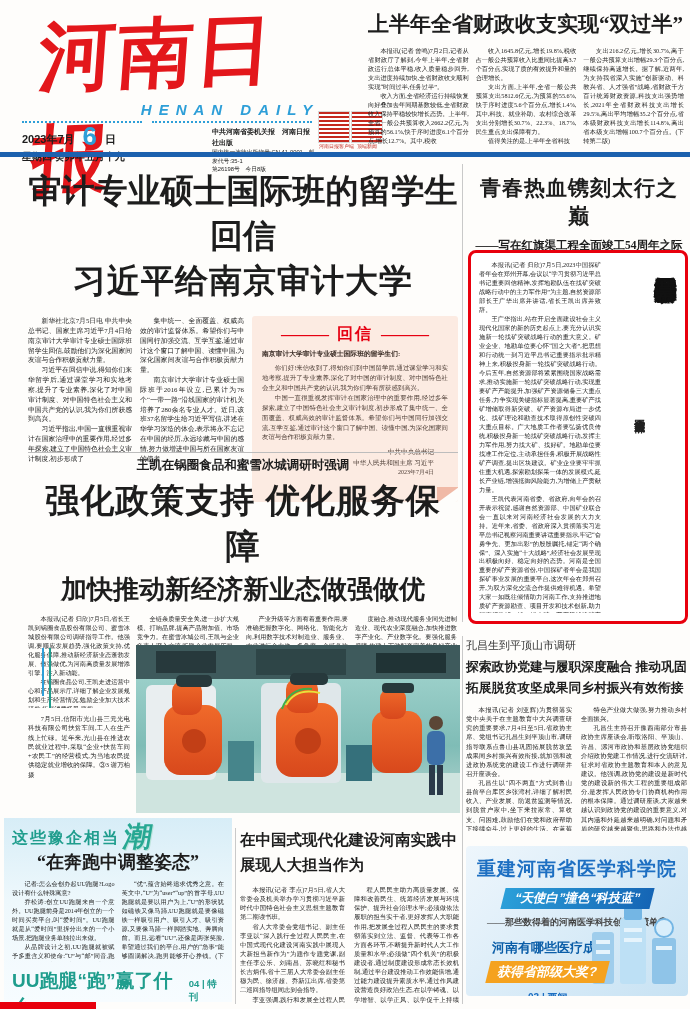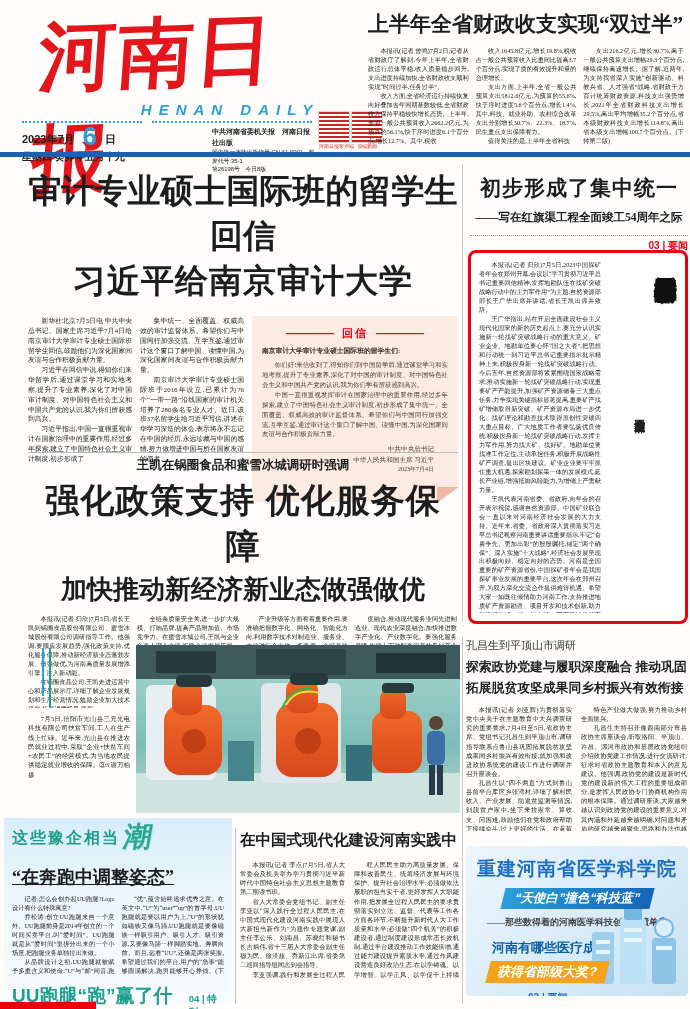--- a/index.html
+++ b/index.html
@@ -26,21 +26,21 @@
         repeating-linear-gradient(90deg,#c5291f 0 2px,rgba(255,255,255,.55) 2px 4px); 
         outline:1px solid #d8d8d8;}
   .qr-label { font-size:5px; color:#c5291f; text-align:center; margin-top:1px; font-family:"Liberation Sans",sans-serif;}
   .blue-bar { background:#1c61ae; }
   .badge-red { color:#e60012; font-family:"Liberation Sans",sans-serif; font-weight:bold; font-size:10px; }
   .redbox { border:3px solid #e8000d; border-radius:8px; display:flex; gap:6px; padding:8px 6px 8px 8px; background:#fff;}
   .v-head { writing-mode:vertical-rl; font-size:23px; font-weight:900; font-family:"Liberation Serif",serif;
             line-height:1.25; color:#111; }
   .v-sub  { writing-mode:vertical-rl; font-size:10.5px; font-weight:bold; color:#222; margin-top:150px; line-height:1.3;}
   .letterbox { background:#fcebe2; border-radius:3px; padding:8px 10px; position:relative; overflow:hidden;}
-  .letter-title { color:#e60012; font-size:11px; font-weight:900; text-align:center; letter-spacing:2px;}
+  .letter-title { color:#e60012; font-size:16px; font-weight:900; text-align:center; letter-spacing:2px;}
   .letter-dash { color:#e60012; font-weight:bold; }
   .letter-body { font-size:6.4px; line-height:1.55; color:#4a3b33; text-align:justify; margin-top:4px;}
   .letter-body p { text-indent:2em; margin:0; }
   .letter-sig { font-size:6.6px; color:#4a3b33; text-align:right; margin-top:5px; line-height:1.6; padding-right:14px;}
   .fold { position:absolute; right:-1px; bottom:-1px; width:0; height:0;
           border-left:22px solid #f0b9a6; border-bottom:16px solid #fefdfb; transform:rotate(0deg);}
   .teal { color:#1f9d8d; }
   .uu-box { background:linear-gradient(180deg,#d7edf7 0%,#eef8fc 45%,#f7fcff 100%); }
   .promo-box { background:linear-gradient(135deg,#eef6fc 0%,#d6eaf7 60%,#c7e2f3 100%); border-radius:4px; overflow:hidden;}
   .banner-blue { background:linear-gradient(90deg,#2b9fd9,#1565b5); color:#fff; transform:skewX(-14deg);
@@ -219,21 +219,21 @@
         <rect x="291" y="86" width="18" height="34" rx="6" fill="#3c6fa8"></rect>
         <rect x="293" y="120" width="6" height="30" fill="#2b3a4a"></rect>
         <rect x="301" y="120" width="6" height="30" fill="#2b3a4a"></rect>
       </g>
       <rect x="210" y="100" width="26" height="36" fill="#35707b"></rect>
       <rect x="92" y="96" width="26" height="40" fill="#46858b"></rect>
     </svg>
   </div>
 
   <div class="abs" style="left:470px; top:174px; width:218px;">
-    <div class="serifB" style="font-size:21px; text-align:center; letter-spacing:1px;">初步形成了集中统一</div>
+    <div class="serifB" style="font-size:21px; text-align:center; letter-spacing:1px;">青春热血镌刻太行之巅</div>
     <div class="serifB" style="font-size:11.5px; text-align:center; margin-top:8px;">——写在红旗渠工程全面竣工54周年之际</div>
     <div class="dotted" style="margin-top:10px; border-top-width:1px; border-color:#999;"></div>
     <div class="badge-red" style="text-align:right; margin-top:3px;">03 | 要闻</div>
   </div>
 
   <div class="abs redbox" style="left:468px; top:250px; width:220px; height:374px;">
     <div class="col" style="width:122px; height:352px; font-size:6.2px;">
         <p>本报讯(记者 归欣)7月5日,2023中国探矿者年会在郑州开幕,会议以“学习贯彻习近平总书记重要回信精神,发挥地勘队伍在找矿突破战略行动中的主力军作用”为主题,自然资源部部长王广华出席并讲话,省长王凯出席并致辞。</p>
         <p>王广华指出,站在开启全面建设社会主义现代化国家的新的历史起点上,要充分认识实施新一轮找矿突破战略行动的重大意义。矿业企业、地勘单位要心怀“国之大者”,把思想和行动统一到习近平总书记重要指示批示精神上来,积极投身新一轮找矿突破战略行动。今后五年,自然资源部将紧紧围绕国家战略需求,推动实施新一轮找矿突破战略行动,实现重要矿产产能提升,加强矿产资源储备三大重点任务,力争实现关键指标显著提高,重要矿产找矿增储取得新突破、矿产资源布局进一步优化、找矿理论和勘查技术取得原创性突破四大重点目标。广大地质工作者要弘扬优良传统,积极投身新一轮找矿突破战略行动,发挥主力军作用,努力找大矿、找好矿。地勘单位要找准工作定位,主动承担任务,积极开展战略性矿产调查,提出区块建议。矿业企业要牢牢抓住重大机遇,探索勘划探采一体的发展模式,延长产业链,增强抵御风险能力,为增储上产贡献力量。</p>
         <p>王凯代表河南省委、省政府,向年会的召开表示祝贺,感谢自然资源部、中国矿业联合会一直以来对河南经济社会发展的大力支持。近年来,省委、省政府深入贯彻落实习近平总书记视察河南重要讲话重要指示,牢记“奋勇争先、更加出彩”的殷殷嘱托,锚定“两个确保”、深入实施“十大战略”,经济社会发展呈现出积极向好、稳定向好的态势。河南是全国重要的矿产资源省份,中国探矿者年会是我国探矿事业发展的重要平台,这次年会在郑州召开,为双方深化交流合作提供难得机遇。希望大家一如既往倾情助力河南工作,支持推进地质矿产资源勘查、项目开发和技术创新,助力河南打造钼、钨、铝土矿、萤石等战略矿产产能和矿产地储备基地,推进矿产资源集约化、规模化、绿色化开采,加强联合科技攻关和地质人才引育,推动地质矿产事业高质量发展,为保障国家能源资源安全提供有力支撑。</p>
@@ -258,41 +258,42 @@
           <p>孔昌生主持召开豫西南部分市县政协主席座谈会,听取洛阳、平顶山、许昌、漯河市政协和基层政协党组织介绍政协党建工作情况,进行交流研讨,征求对省政协主题教育和本人的意见建议。他强调,政协党的建设是新时代党的建设新的伟大工程的重要组成部分,是发挥人民政协专门协商机构作用的根本保障。通过调研座谈,大家越来越认识到政协党的建设的重要意义,对其内涵和外延越来越明确,对问题和矛盾的研究越来越聚焦,思路和办法也越来越多。要以开展主题教育为契机,加强和改进政协系统党建工作,推动党建与履职深度融合,引领推动政协工作再上新台阶。</p>
         </div>
     </div>
   </div>
 
   <div class="abs uu-box" style="left:4px; top:818px; width:228px; height:184px; padding:6px 8px;">
     <div style="display:flex; align-items:flex-end; gap:4px;">
       <span class="sansB teal" style="font-size:16px; letter-spacing:2px;">这些豫企相当</span>
       <span class="sansB" style="font-size:28px; line-height:0.9; color:#27a893; transform:skewX(-10deg); text-shadow:1px 1px 0 #b9e3da;">潮</span>
     </div>
-    <div class="serifB" style="font-size:18px; margin-top:16px;text-decoration:underline;">“在奔跑中调整姿态”</div>
+    <div class="serifB" style="font-size:18px; text-align:center; margin-top:1px;">“在奔跑中调整姿态”</div>
     <div style="display:flex; gap:7px; margin-top:6px;">
       <div class="col" style="width:103px; height:82px; font-size:6.2px;">
           <p>记者:怎么会创办起UU跑腿?Logo设计有什么特殊寓意?</p>
           <p>乔松涛:创立UU跑腿来自一个意外。UU跑腿前身是2014年创立的一个时间买卖平台,叫“爱时间”。UU跑腿就是从“爱时间”里拆分出来的一个小场景,把跑腿业务单独拉出来做。</p>
           <p>从品牌设计之初,UU跑腿就被赋予多重含义和使命:“U”与“邮”同音,跑腿即脱胎于邮递、邮寄;“U”代表着</p>
         </div>
       <div class="col" style="width:103px; height:82px; font-size:6.2px;">
           <p>“优”,蕴含始终追求优秀之意。在英文中,“U”为“user”“up”的首字母,UU跑腿就是要以用户为上,“U”的形状犹如磁铁又像马蹄,UU跑腿就是要像磁铁一样吸引用户、吸引人才、吸引资源,又要像马蹄一样脚踏实地、奔腾向前。而且,远看“UU”,还像是两张笑脸,希望通过我们的平台,用户的“急事”能够圆满解决,跑男能够开心挣钱。(下转第四版)</p>
         </div>
     </div>
     <div style="display:flex; align-items:baseline; gap:8px; margin-top:6px; justify-content:center;">
       <span class="sansB teal" style="font-size:19px;">UU跑腿“跑”赢了什么</span>
       <span class="sansB teal" style="font-size:9.5px;">04 | 特刊</span>
     </div>
 
   </div>
   <div class="abs" style="left:0; top:1002px; width:96px; height:7px; background:#e8000d;"></div>
 
   <div class="abs" style="left:240px; top:830px; width:220px;">
     <div class="sansB" style="font-size:15.5px; white-space:nowrap;">在中国式现代化建设河南实践中</div>
+    <div class="sansB" style="font-size:15.5px; margin-top:4px;">展现人大担当作为</div>
     <div style="display:flex; gap:9px; margin-top:9px;">
       <div class="col" style="width:105px; height:120px;">
           <p>本报讯(记者 李点)7月5日,省人大常委会及机关举办学习贯彻习近平新时代中国特色社会主义思想主题教育第二期读书班。</p>
           <p>省人大常委会党组书记、副主任李亚以“深入践行全过程人民民主,在中国式现代化建设河南实践中展现人大新担当新作为”为题作专题党课,副主任李公乐、刘南昌、苏晓红和秘书长吉炳伟,省十三届人大常委会副主任穆为民、徐济超、乔新江出席,省委第二巡回指导组同志到会指导。</p>
           <p>李亚强调,践行和发展全过程人民民主,必须做坚持党的领导的坚决执行者,始终保持正确政治方向,深刻领悟“两个确立”的决定性意义,坚决做到“两个维护”;必须做现代化建设的有力推动者,切实围绕中心服务大局,通过践行全过</p>
         </div>
       <div class="col" style="width:105px; height:120px;">
           <p>程人民民主助力高质量发展、保障和改善民生、统筹经济发展与环境保护、提升社会治理水平;必须做依法履职的担当实干者,更好发挥人大职能作用,把发展全过程人民民主的要求贯彻落实到立法、监督、代表等工作各方面各环节,不断提升新时代人大工作质量和水平;必须做“四个机关”的积极建设者,通过制度建设形成常态长效机制,通过平台建设推动工作效能倍增,通过能力建设提升素质水平,通过作风建设营造良好政治生态,在以学铸魂、以学增智、以学正风、以学促干上持续下功夫见实效,努力创造新业绩,作出新贡献。</p>
         </div>
     </div>

